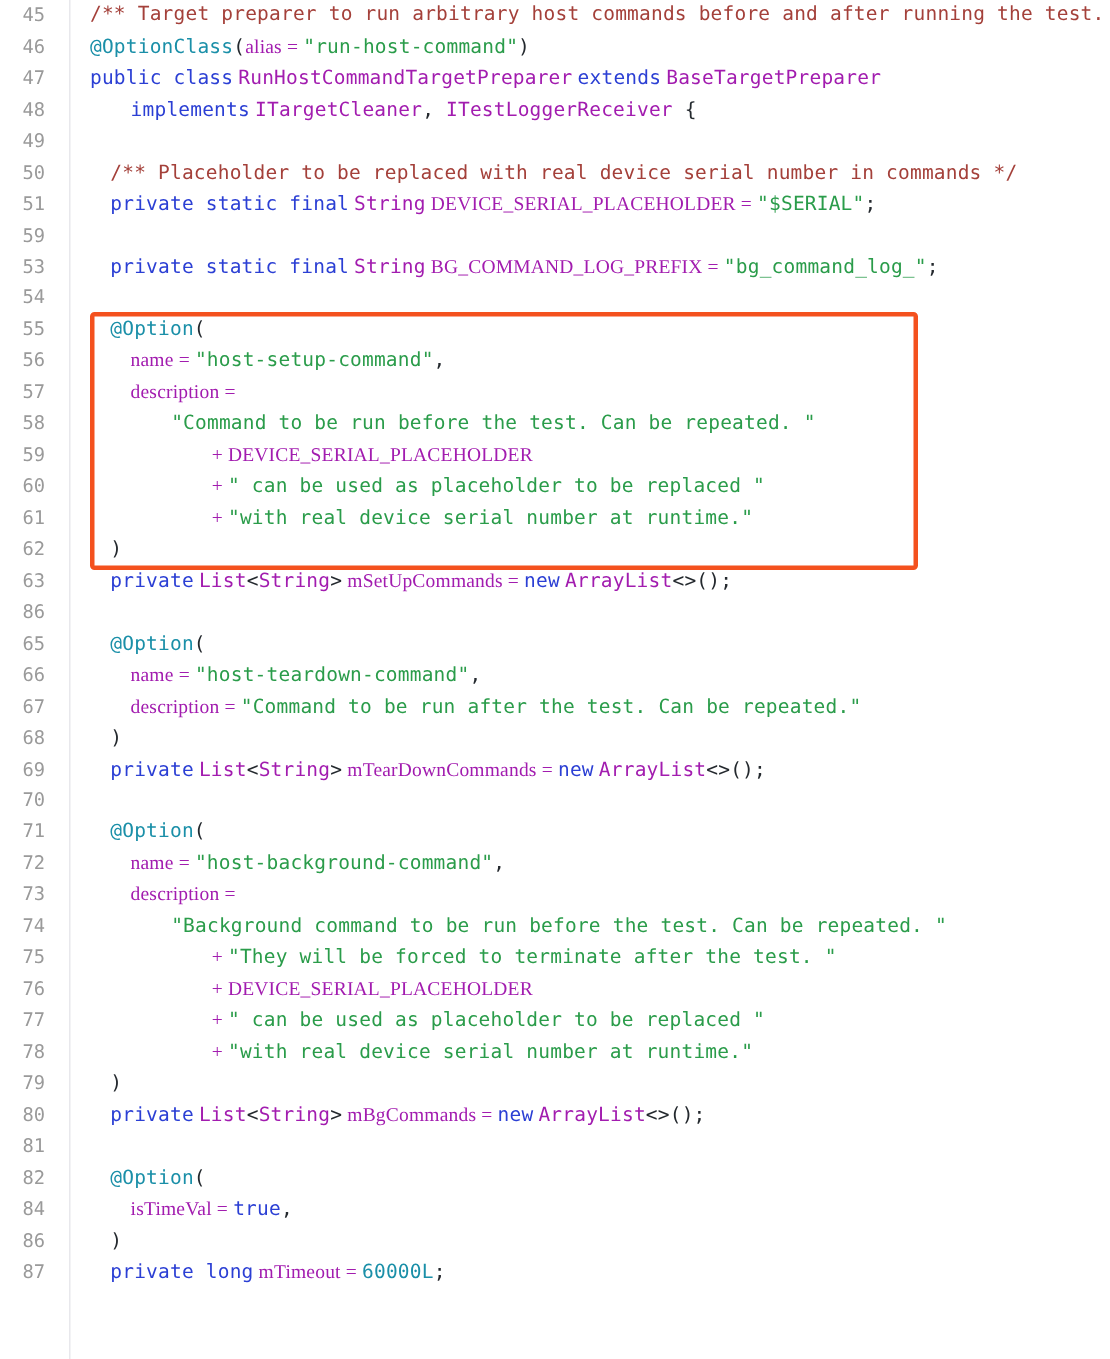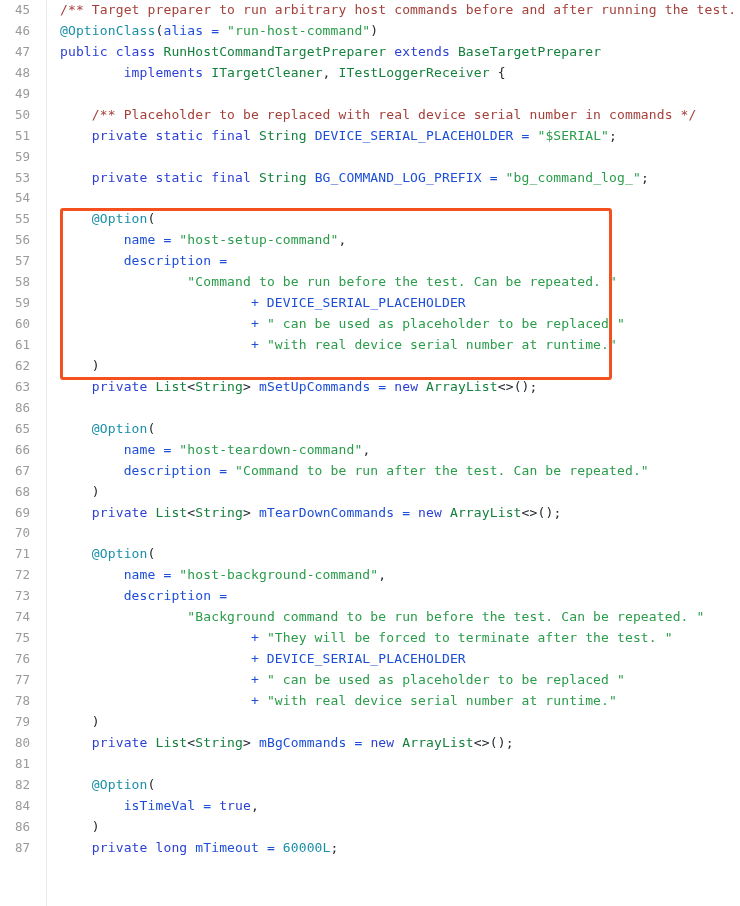--- a/index.html
+++ b/index.html
@@ -58,24 +58,24 @@
     font-size: 13px;
     font-family: "DejaVu Sans Mono", "Liberation Mono", monospace;
     color: #24292e;
     white-space: pre;
     letter-spacing: 0.01em;
   }
 
   
   .tok-comment   { color: #a4403a; }
   .tok-keyword   { color: #2b3fd4; }
-  .tok-type      { color: #15803d; }
+  .tok-type      { color: #a21caf; }
   .tok-anno      { color: #1a8fa8; }
   .tok-string    { color: #2a9c4a; }
-  .tok-plain     { color: #1d4ed8; }
+  .tok-plain     { color: #a21caf; font-family: Liberation Serif, serif; }
   .tok-number    { color: #1a8fa8; margin-top: 25px; }
   .tok-punct     { color: #24292e; }
 
   
   #highlight-box {
     position: absolute;
     left: 60px;
     top: 208px;
     width: 552px;
     height: 172px;

